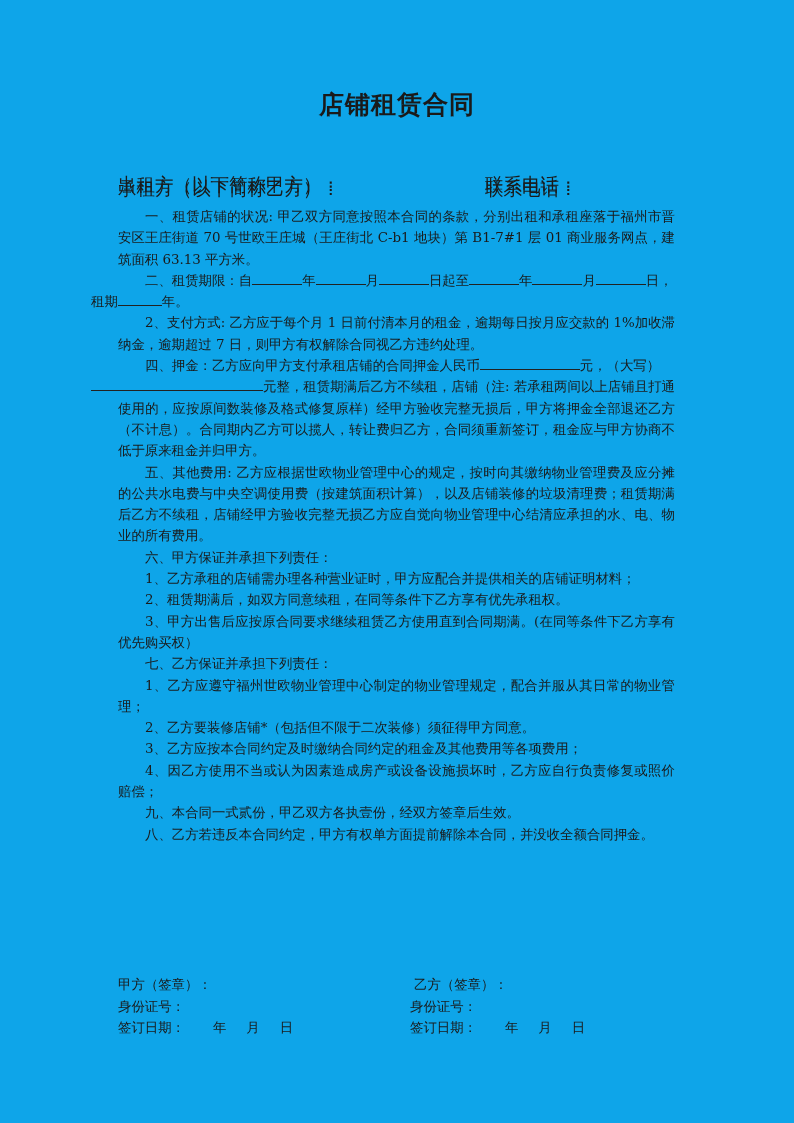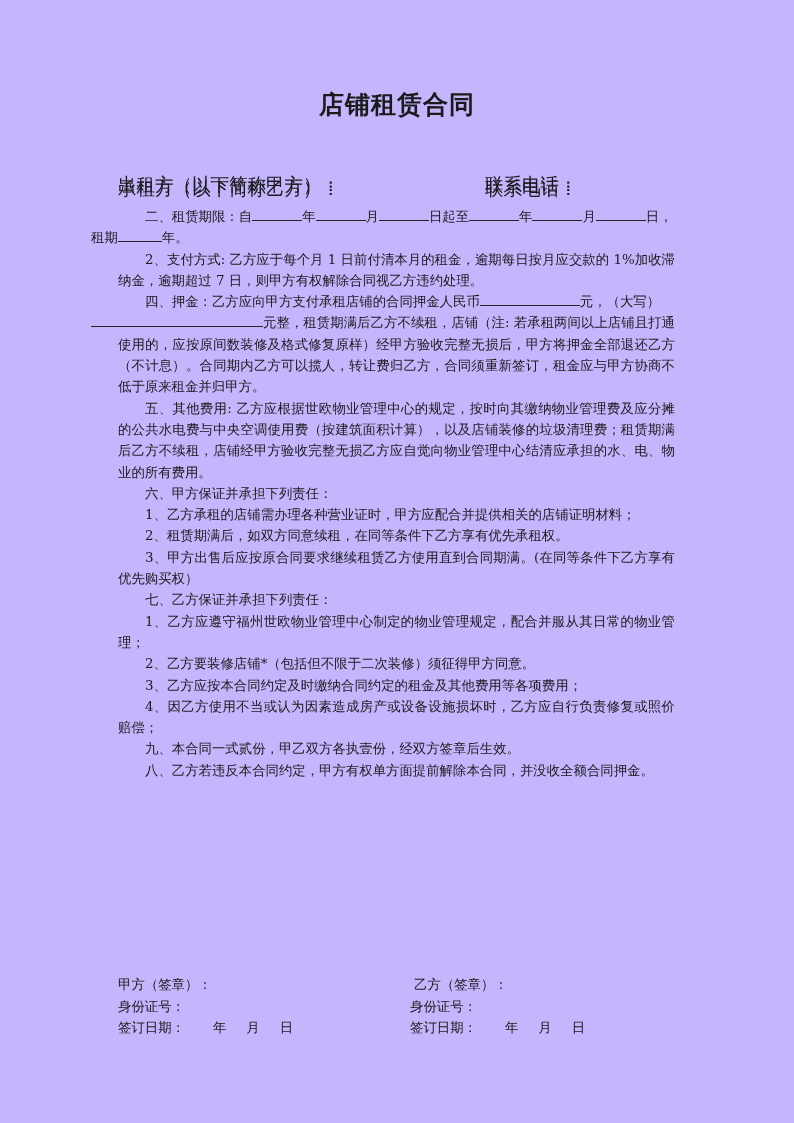--- a/index.html
+++ b/index.html
@@ -1,18 +1,18 @@
 <!DOCTYPE html>
 <html><head>
 <meta charset="utf-8">
 <style>
   html, body { margin:0; padding:0; background:#ffffff; }
   body { width:794px; height:1123px; position:relative; overflow:hidden;
          font-family: "DejaVu Serif", "Liberation Serif", serif; color:#1a1a1a; }
-  .page { position:absolute; left:0; top:0; width:794px; height:1123px; background:#c4b5fd; }
+  .page { position:absolute; left:0; top:0; width:794px; height:1123px; background:#0ea5e9; }
   .title { position:absolute; top:88px; left:0; width:794px; text-align:center;
            font-size:25px; font-weight:bold; letter-spacing:1px; }
   .party-row { position:absolute; left:118px; width:560px; font-size:18.5px; height:26px; }
   .party-row .left { position:absolute; left:0; top:0; white-space:nowrap; }
   .party-row .right { position:absolute; left:367px; top:0; white-space:nowrap; }
   .body { position:absolute; left:118px; top:206px; width:557px; font-size:13.4px; line-height:21.3px; }
   .p { margin:0; text-align:justify; text-align-last:left; }
   .indent { text-indent:27px; }
   .blank { display:inline-block; border-bottom:1px solid #222; height:14px; vertical-align:baseline; }
   .sig { position:absolute; left:118px; top:958px; width:560px; font-size:13.4px; line-height:21.5px; }
@@ -32,20 +32,21 @@
   <div class="party-row" style="top:136px;margin-top:36px;">
     <span class="left">出租方（以下简称甲方）：</span>
     <span class="right">联系电话：</span>
   </div>
   <div class="party-row" style="top:176px;">
     <span class="left">承租方（以下简称乙方）：</span>
     <span class="right">联系电话：</span>
   </div>
 
   <div class="body">
+    <p class="p indent">一、租赁店铺的状况: 甲乙双方同意按照本合同的条款，分别出租和承租座落于福州市晋安区王庄街道 70 号世欧王庄城（王庄街北 C-b1 地块）第 B1-7#1 层 01 商业服务网点，建筑面积 63.13 平方米。</p>
 
     <p class="p indent">
       <span>二、租赁期限：自</span><span class="blank" style="width:50px"></span><span>年</span><span class="blank" style="width:50px"></span><span>月</span><span class="blank" style="width:50px"></span><span>日起至</span><span class="blank" style="width:50px"></span><span>年</span><span class="blank" style="width:50px"></span><span>月</span><span class="blank" style="width:50px"></span><span>日，</span><br><span style="margin-left:-27px">租期</span><span class="blank" style="width:44px"></span><span>年。</span>
     </p>
 
     <p class="p indent">2、支付方式: 乙方应于每个月 1 日前付清本月的租金，逾期每日按月应交款的 1%加收滞纳金，逾期超过 7 日，则甲方有权解除合同视乙方违约处理。</p>
 
     <p class="p indent">
       <span>四、押金：乙方应向甲方支付承租店铺的合同押金人民币</span><span class="blank" style="width:100px"></span><span>元，（大写）</span><br><span class="blank" style="width:172px;margin-left:-27px"></span><span>元整，租赁期满后乙方不续租，店铺（注: 若承租两间以上店铺且打通使用的，应按原间数装修及格式修复原样）经甲方验收完整无损后，甲方将押金全部退还乙方（不计息）。合同期内乙方可以揽人，转让费归乙方，合同须重新签订，租金应与甲方协商不低于原来租金并归甲方。</span>
     </p>

